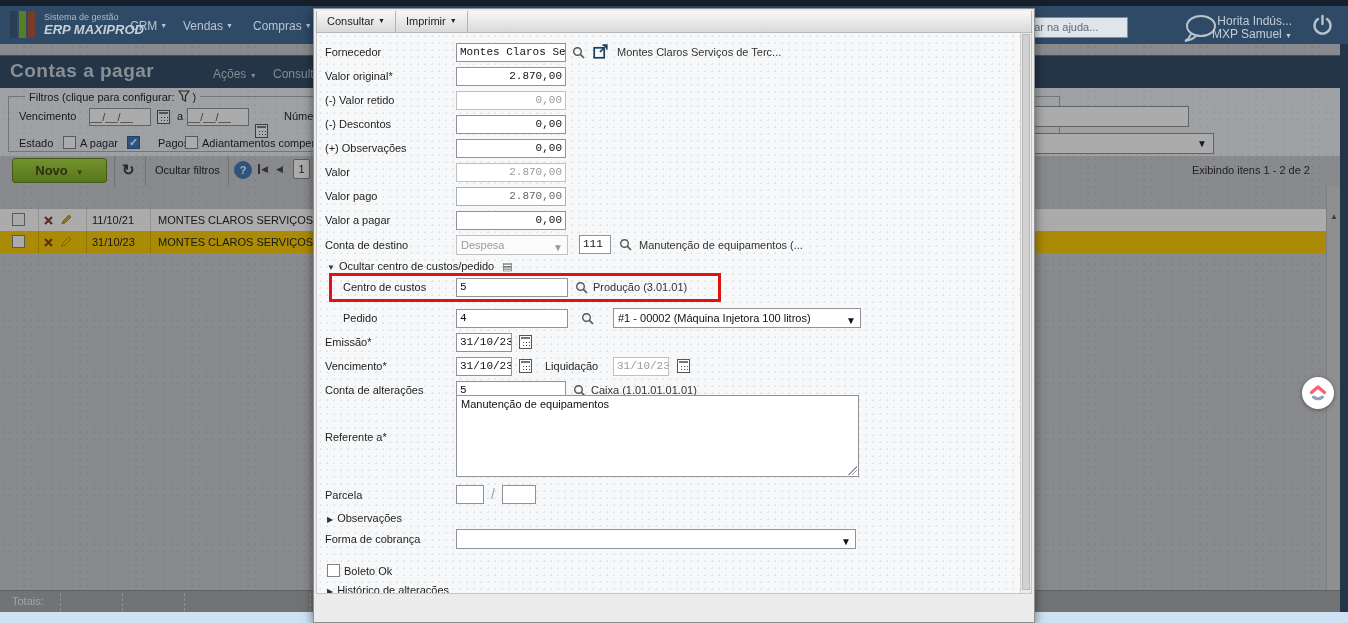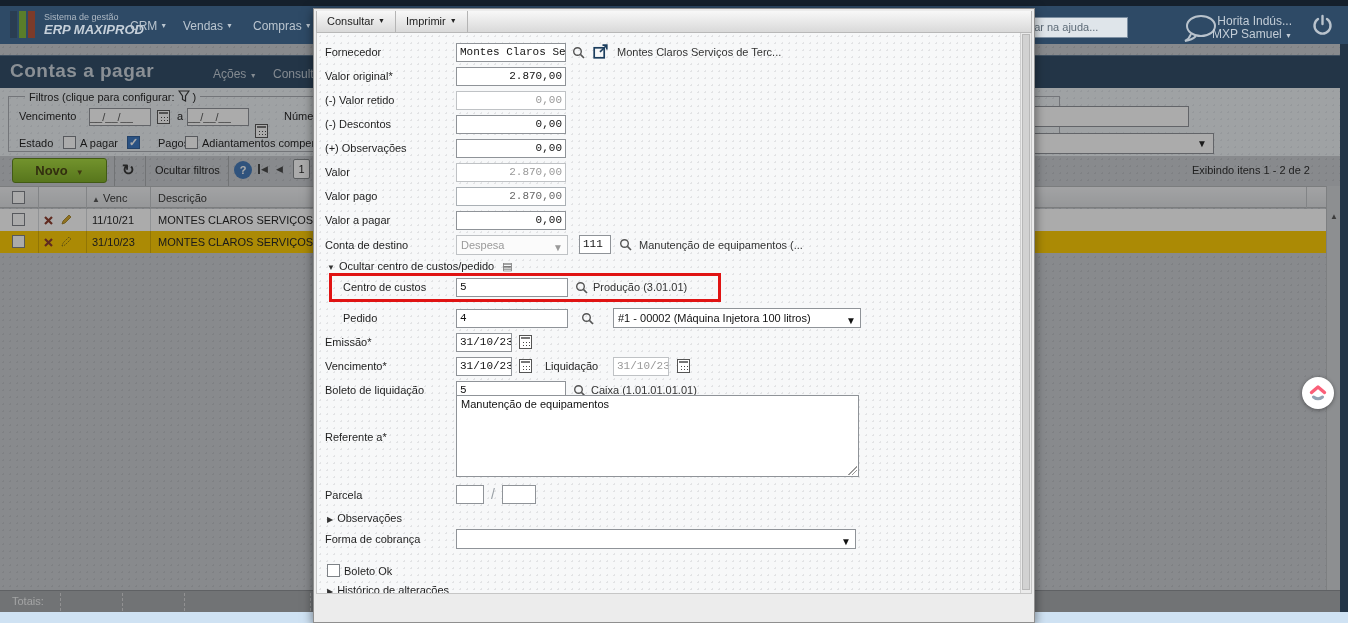--- a/index.html
+++ b/index.html
@@ -206,29 +206,20 @@
     <div class="act-txt abs" style="left:155px">Ocultar filtros</div>
     <div class="act-sep abs" style="left:228px"></div>
     <div id="help-circle" class="abs">?</div>
     <div class="pg-arrow abs" style="left:258px; border-left:2px solid #444; padding-left:1px">◀</div>
     <div class="pg-arrow abs" style="left:276px">◀</div>
     <div class="pg-box abs" style="left:293px">1</div>
     <div class="pg-box abs" style="left:313px">5</div>
     <div id="items-info" class="abs">Exibindo itens 1 - 2 de 2</div>
   </div>
 
-  <div id="tbl-header" class="abs">
-    <div class="cb abs" style="left:12px; top:4px"></div>
-    <div class="tcell-sep abs" style="left:38px"></div>
-    <div class="tcell-sep abs" style="left:86px"></div>
-    <div class="abs" style="left:92px; top:5px"><span style="font-size:8px; color:#555">▲</span> <span>Venc</span></div>
-    <div class="tcell-sep abs" style="left:150px"></div>
-    <div class="abs" style="left:158px; top:5px">Descrição</div>
-    <div class="tcell-sep abs" style="left:1306px"></div>
-  </div>
 
   <div class="trow abs" style="top:209px; background:#fff">
     <div class="cb abs" style="left:12px; top:4px"></div>
     <div class="sep abs" style="left:38px"></div>
     <div class="abs" style="left:44px; top:6px"><svg width="9" height="9" viewBox="0 0 9 9">
           <path d="M1 1 L8 8 M8 1 L1 8" stroke="#8d3b2a" stroke-width="2.2"></path>
         </svg></div>
     <div class="abs" style="left:60px; top:4px"><svg width="13" height="13" viewBox="0 0 13 13">
           <path d="M2 11 l1-3 6-6 2 2-6 6-3 1z" fill="#d8a92c" stroke="#9a7a1a" stroke-width="0.8"></path>
         </svg></div>
@@ -358,21 +349,21 @@
       <div class="inp" style="left:139px; top:324px; width:56px">31/10/23</div>
       <div class="cal abs" style="left:202px; top:326px; position:absolute">
           <b></b>
         </div>
       <div class="mlbl" style="left:228px; top:327px">Liquidação</div>
       <div class="inp dis" style="left:296px; top:324px; width:56px">31/10/23</div>
       <div class="cal abs" style="left:360px; top:326px; position:absolute">
           <b></b>
         </div>
 
-      <div class="mlbl" style="left:8px; top:351px">Boleto de liquidação</div>
+      <div class="mlbl" style="left:8px; top:351px">Conta de alterações</div>
       <div class="inp" style="left:139px; top:348px; width:110px">5</div>
       <div class="micon" style="left:256px; top:350px"><svg width="13" height="13" viewBox="0 0 13 13">
             <circle cx="5.5" cy="5.5" r="3.8" fill="none" stroke="#555" stroke-width="1.4"></circle>
             <line x1="8.4" y1="8.4" x2="12" y2="12" stroke="#555" stroke-width="1.6"></line>
           </svg></div>
       <div class="mdesc" style="left:274px; top:351px">Caixa (1.01.01.01.01)</div>
 
       <div class="mlbl" style="left:8px; top:398px">Referente a*</div>
       <div id="referente-area"><span>Manutenção de equipamentos</span><span class="resize"></span></div>
 

